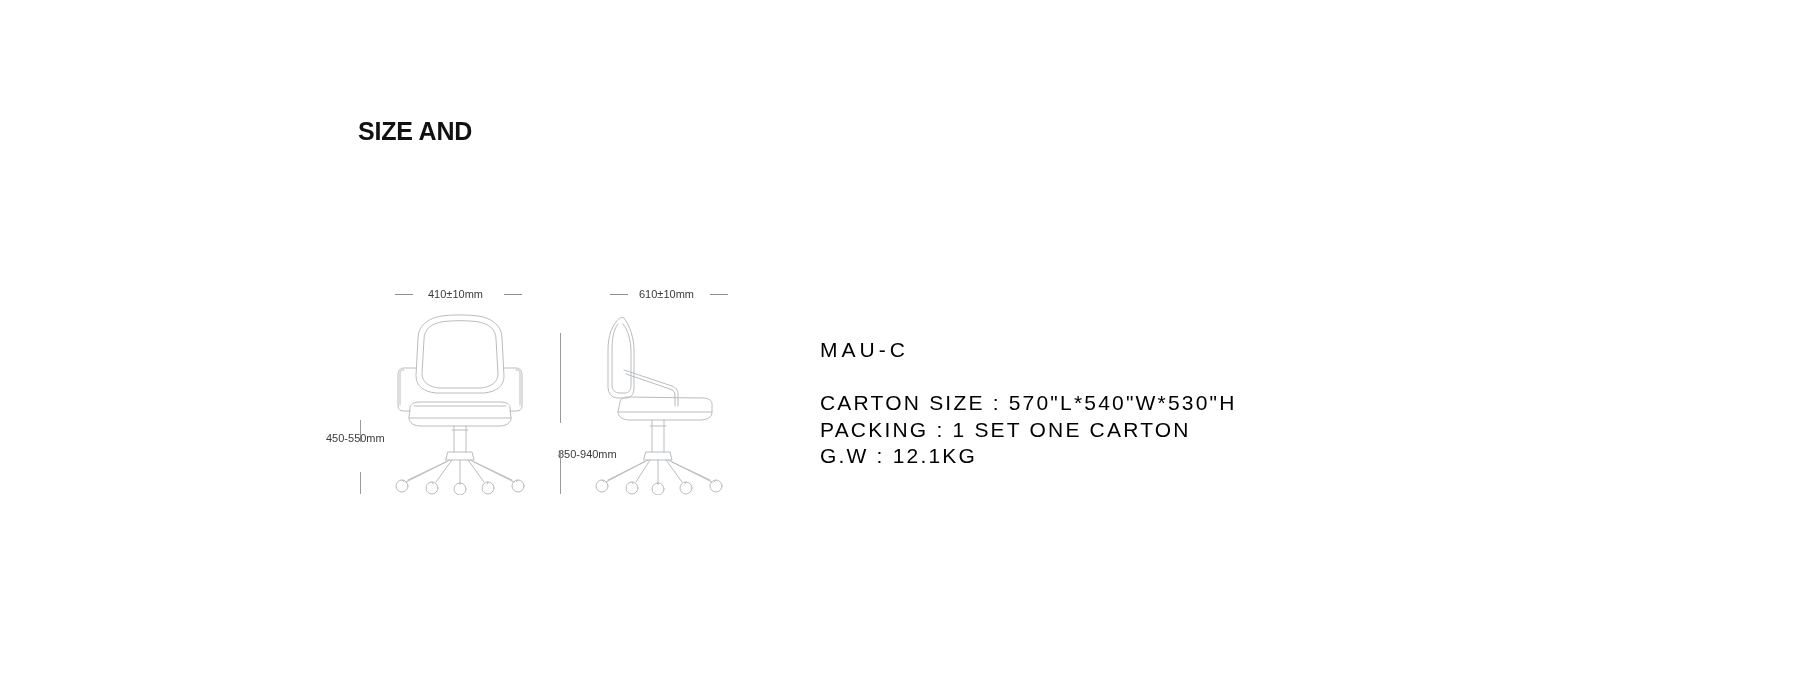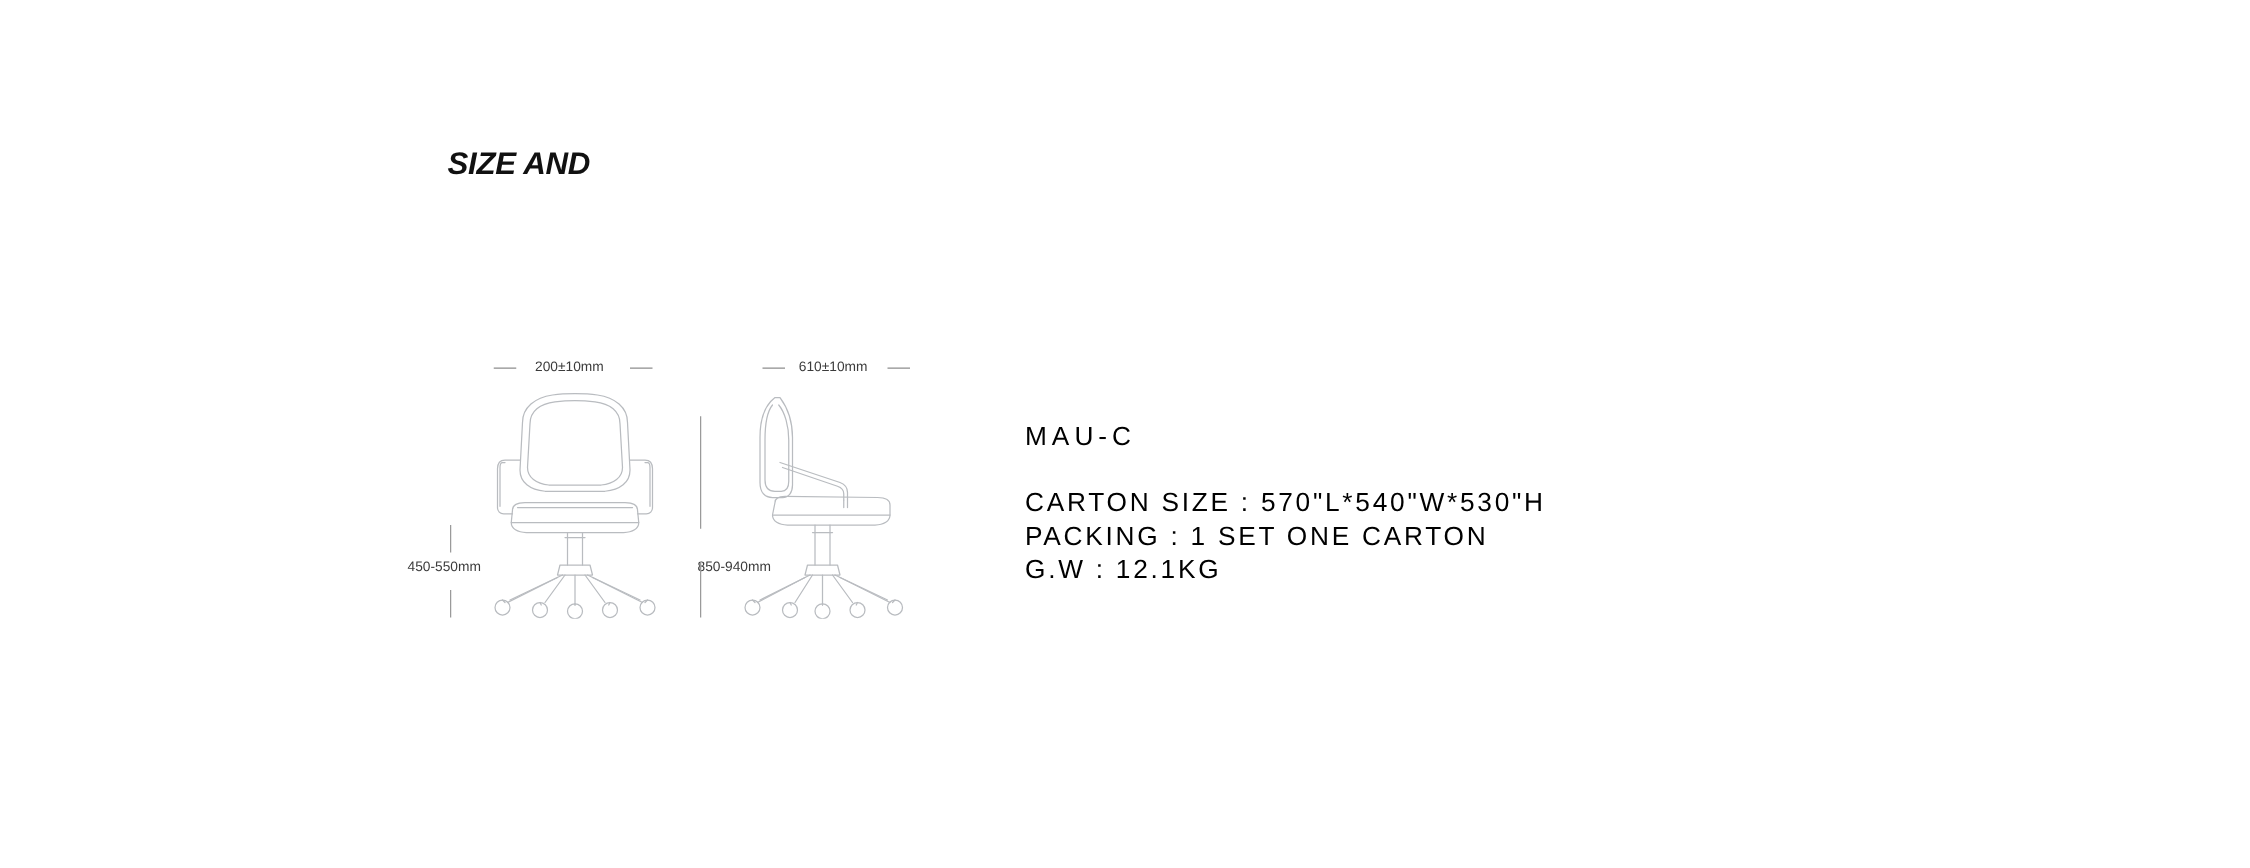--- a/index.html
+++ b/index.html
@@ -20,21 +20,20 @@
   .title {
     position: absolute;
     left: 358px;
     top: 58px;
     font-size: 25px;
     font-weight: bold;
     line-height: 1.18;
     letter-spacing: -0.2px;
     color: #111111;
     white-space: pre;
-    font-style: italic;
   }
 
   
   .drawings {
     position: absolute;
     left: 300px;
     top: 280px;
     width: 520px;
     height: 230px;
   }
@@ -84,29 +83,29 @@
 </head>
 <body>
 
 <div class="title">
   <div>SIZE AND</div>
 </div>
 
 <div class="drawings">
 
   <div class="tick-line" style="left:95px; top:14px; width:18px; height:1px;"></div>
-  <div class="dim-label" style="left:128px; top:8px;">200±10mm</div>
+  <div class="dim-label" style="left:128px; top:8px;">410±10mm</div>
   <div class="tick-line" style="left:204px; top:14px; width:18px; height:1px;"></div>
 
   <div class="tick-line" style="left:310px; top:14px; width:18px; height:1px;"></div>
   <div class="dim-label" style="left:339px; top:8px;">610±10mm</div>
   <div class="tick-line" style="left:410px; top:14px; width:18px; height:1px;"></div>
 
   <div class="vline" style="left:60px; top:140px; height:22px;"></div>
-  <div class="dim-label" style="left:26px; top:168px;">450-550mm</div>
+  <div class="dim-label" style="left:26px; top:152px;">450-550mm</div>
   <div class="vline" style="left:60px; top:192px; height:22px;"></div>
 
   <div class="vline" style="left:260px; top:53px; height:90px;"></div>
   <div class="dim-label" style="left:230px; top:168px;padding-left:28px;">850-940mm</div>
   <div class="vline" style="left:260px; top:170px; height:44px;"></div>
 
   <div class="chair-wrap" style="left:80px; top:30px; width:160px; height:185px;">
     <svg width="160" height="185" viewBox="0 0 160 185" fill="none" stroke="#b9bcc0" stroke-width="1" stroke-linejoin="round" stroke-linecap="round">
 
       <path d="M38 28 C38 16 48 8 62 6 C72 4.6 88 4.6 98 6 C112 8 122 16 122 28

